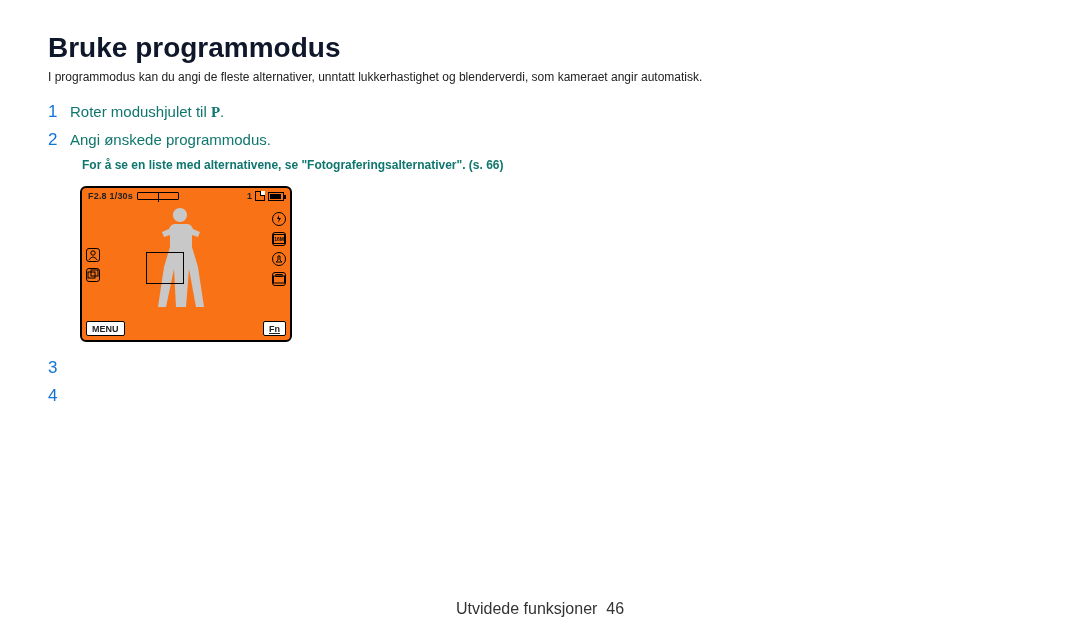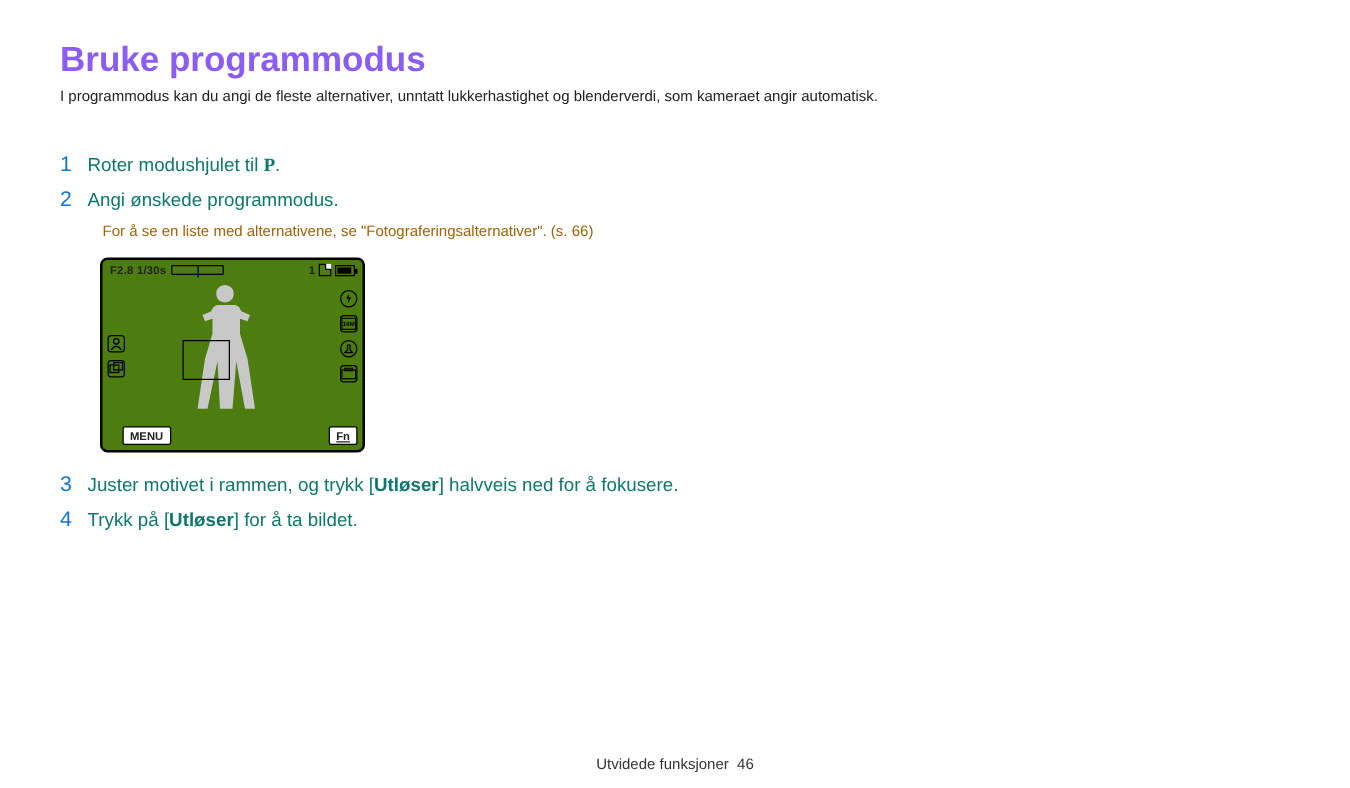--- a/index.html
+++ b/index.html
@@ -1,49 +1,49 @@
 <!DOCTYPE html>
 <html><head>
 <meta charset="utf-8">
 <style>
   * { box-sizing: border-box; margin: 0; padding: 0; }
   html, body { width: 1080px; height: 630px; background: #fff; font-family: "Segoe UI", Arial, sans-serif; color: #222; }
   .page { padding: 32px 48px 20px 48px; position: relative; height: 100%; }
-  .title { color: #8b5cf6; font-size: 28px; font-weight: 700; margin-bottom: 6px; }
-  .intro { font-size: 12px; color: #222; margin-bottom: 38px; }
+  .title { color: #0f172a; font-size: 28px; font-weight: 700; margin-bottom: 6px; }
+  .intro { font-size: 12px; color: #222; margin-bottom: 18px; }
   .step-row { display: flex; align-items: baseline; margin-bottom: 8px; }
   .step-num { width: 22px; color: #1273d6; font-size: 17px; font-weight: 400; flex-shrink: 0; }
   .step-text { font-size: 15px; color: #0f766e; }
   .p-glyph { font-family: "Times New Roman", serif; font-weight: 700; }
-  .sub-note { font-size: 12px; color: #a16207; margin-left: 34px; margin-top: 2px; margin-bottom: 14px; }
+  .sub-note { font-size: 12px; color: #0f766e; margin-left: 34px; margin-top: 2px; margin-bottom: 14px; font-weight: bold; }
   .camera-lcd-wrap { margin: 0 0 16px 32px; }
-  .camera-lcd { width: 212px; height: 156px; border: 2px solid #000; border-radius: 6px; position: relative; background: #4d7c0f; }
+  .camera-lcd { width: 212px; height: 156px; border: 2px solid #000; border-radius: 6px; position: relative; background: #f97316; }
   .lcd-topbar { position: absolute; top: 3px; left: 6px; right: 6px; display: flex; justify-content: space-between; align-items: center; font-family: Arial, sans-serif; }
   .lcd-topleft { font-size: 9px; font-weight: 700; letter-spacing: 0.2px; display: flex; align-items: center; gap: 4px; }
   .lcd-exp-scale { width: 42px; height: 8px; border: 1px solid #000; border-radius: 1px; position: relative; }
   .lcd-exp-scale::before { content:""; position:absolute; left:50%; top:-1px; width:1px; height:10px; background:#000; }
   .lcd-topright { display: flex; align-items: center; gap: 3px; }
   .battery { width: 16px; height: 9px; border: 1px solid #000; position: relative; }
   .battery::after { content:""; position:absolute; right:-3px; top:2px; width:2px; height:4px; background:#000; }
   .battery .fill { position:absolute; left:1px; top:1px; bottom:1px; width:11px; background:#000; }
   .counter { font-size:9px; font-weight:700; }
   .sd { width:10px; height:10px; border:1px solid #000; position:relative; }
   .sd::before { content:""; position:absolute; right:-1px; top:-1px; width:4px; height:4px; background:#fff; border-left:1px solid #000; border-bottom:1px solid #000; }
   .silhouette { position:absolute; left:58px; top:16px; width:80px; height:118px; }
   .focus-square { position:absolute; left:64px; top:64px; width:38px; height:32px; border:1px solid #000; }
   .left-icons { position:absolute; left:4px; top:60px; display:flex; flex-direction:column; gap:6px; }
   .right-icons { position:absolute; right:4px; top:24px; display:flex; flex-direction:column; gap:6px; }
   .tiny-icon { width:14px; height:14px; border:1px solid #000; border-radius:3px; display:flex; align-items:center; justify-content:center; font-size:8px; font-weight:700; }
   .tiny-icon.round { border-radius:50%; }
   .btn-menu, .btn-fn { position:absolute; bottom:4px; height:15px; padding:0 5px; border:1px solid #000; border-radius:2px; font-size:9px; font-weight:700; display:flex; align-items:center; background:#fff; }
-  .btn-menu { left:4px;margin-left:12px; }
+  .btn-menu { left:4px; }
   .btn-fn { right:4px;text-decoration:underline; }
   .step3 { max-width: 540px; }
   .bold { font-weight: 700; }
-  .footer { position:absolute; bottom:12px; left:0; right:0; text-align:center; font-size:12px; color:#333; }
+  .footer { position:absolute; bottom:12px; left:0; right:0; text-align:center; font-size:16px; color:#333; }
 </style>
 </head>
 <body>
 
 <div class="page">
 
   <h1 class="title">Bruke programmodus</h1>
   <p class="intro">I programmodus kan du angi de fleste alternativer, unntatt lukkerhastighet og blenderverdi, som kameraet angir automatisk.</p>
 
   <div class="step-row">
@@ -121,29 +121,23 @@
         </div>
       </div>
 
       <div class="btn-menu">MENU</div>
       <div class="btn-fn">Fn</div>
     </div>
   </div>
 
   <div class="step-row">
     <div class="step-num">3</div>
-    <div class="step-text step3">
-      <span>Juster motivet i rammen, og trykk [</span><span class="bold">Utløser</span><span>] halvveis ned for å fokusere.</span>
-    </div>
   </div>
 
   <div class="step-row">
     <div class="step-num">4</div>
-    <div class="step-text">
-      <span>Trykk på [</span><span class="bold">Utløser</span><span>] for å ta bildet.</span>
-    </div>
   </div>
 
   <div class="footer">
     <span>Utvidede funksjoner</span>&nbsp;&nbsp;<span>46</span>
   </div>
 
 </div>
 
 </body></html>

